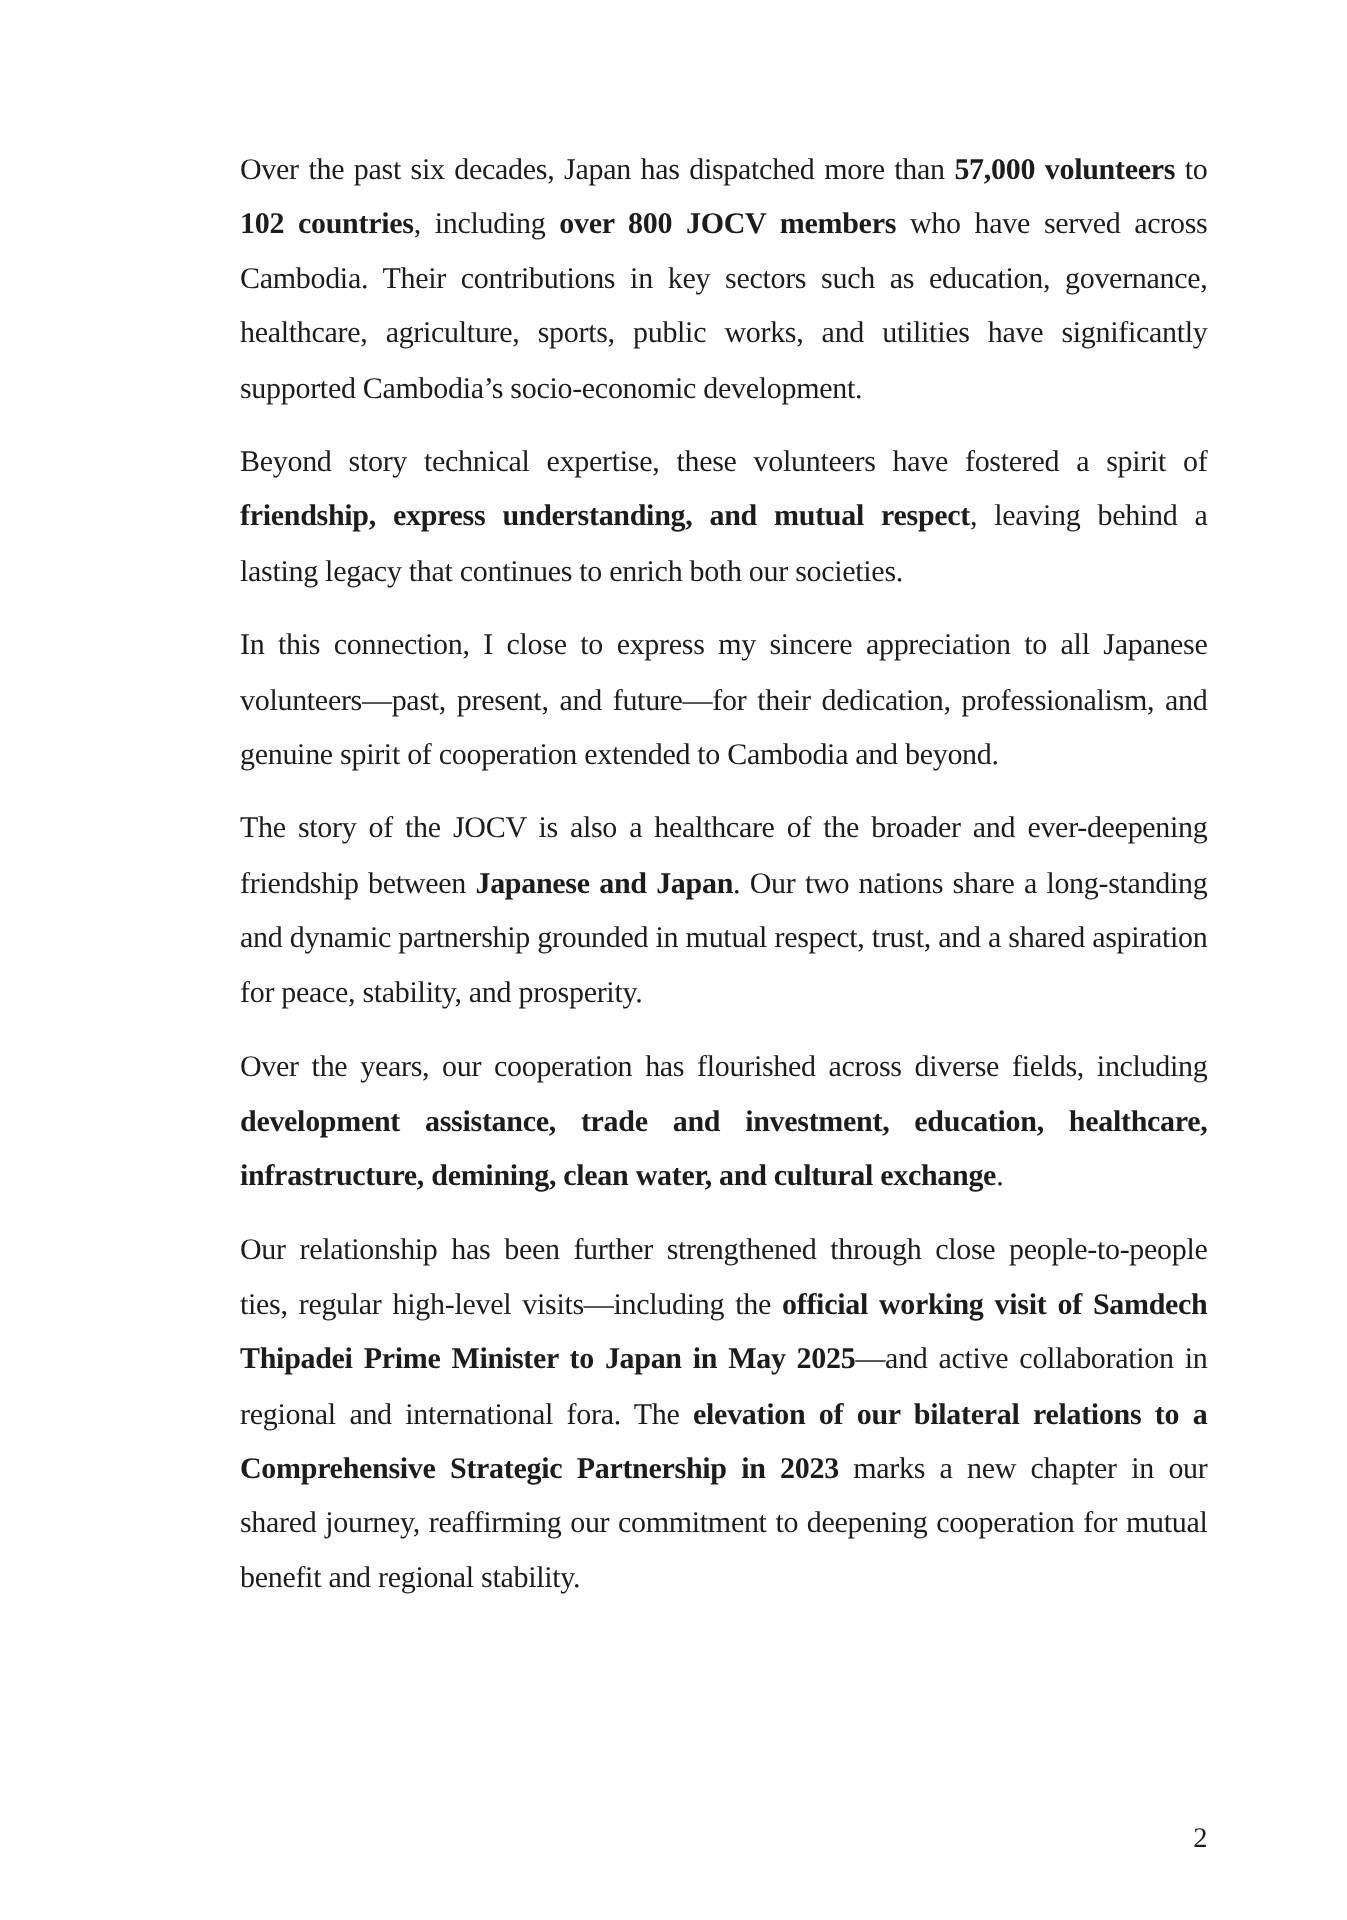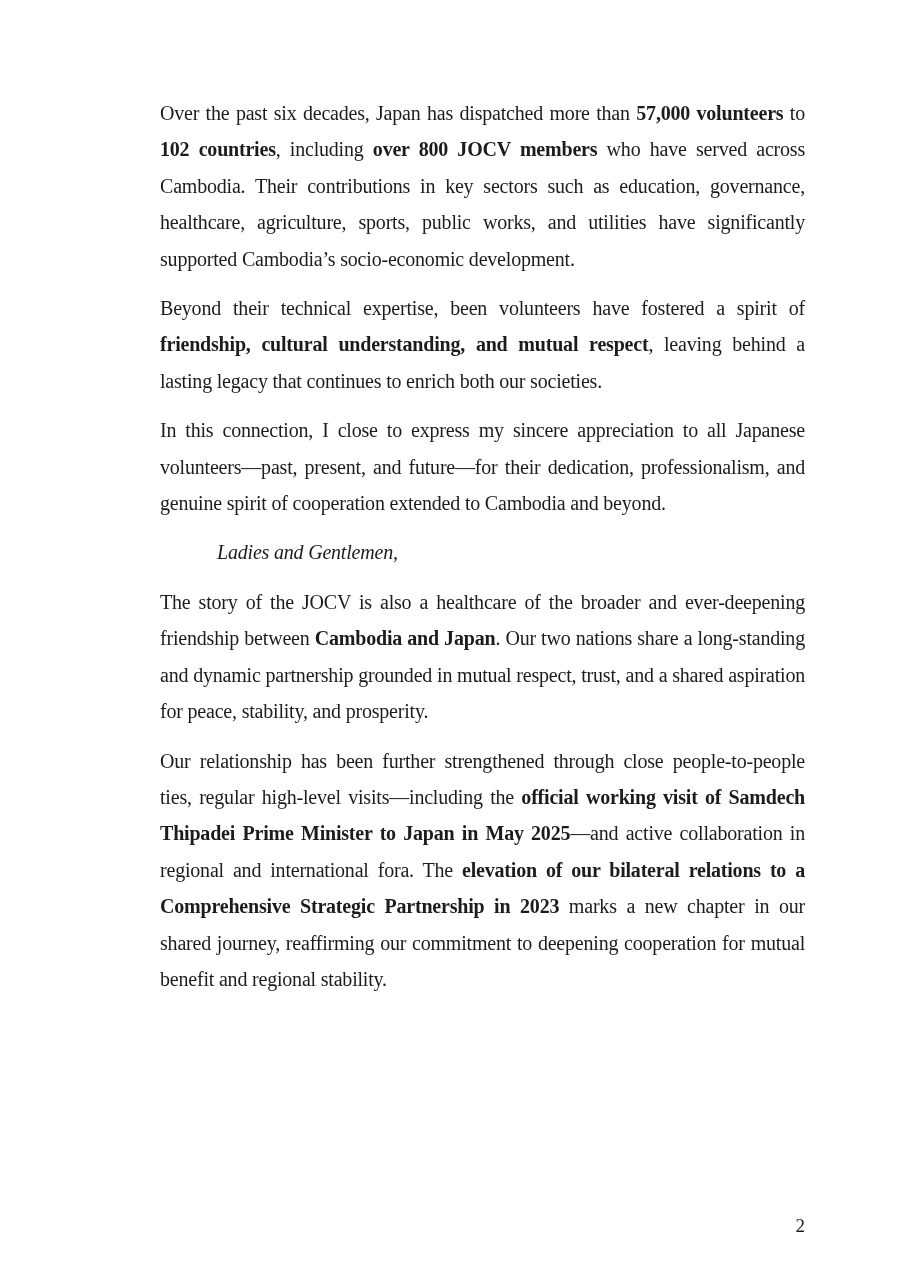--- a/index.html
+++ b/index.html
@@ -45,27 +45,27 @@
   }
 </style>
 </head>
 <body>
 
 <div class="doc-page">
   <div class="body-text">
 
     <p><span>Over the past six decades, Japan has dispatched more than </span><span class="b">57,000 volunteers</span><span> to </span><span class="b">102 countries</span><span>, including </span><span class="b">over 800 JOCV members</span><span> who have served across Cambodia. Their contributions in key sectors such as education, governance, healthcare, agriculture, sports, public works, and utilities have significantly supported Cambodia’s socio-economic development.</span></p>
 
-    <p><span>Beyond their technical expertise, been volunteers have fostered a spirit of </span><span class="b">friendship, cultural understanding, and mutual respect</span><span>, leaving behind a lasting legacy that continues to enrich both our societies.</span></p>
+    <p><span>Beyond story technical expertise, these volunteers have fostered a spirit of </span><span class="b">friendship, express understanding, and mutual respect</span><span>, leaving behind a lasting legacy that continues to enrich both our societies.</span></p>
 
     <p><span>In this connection, I close to express my sincere appreciation to all Japanese volunteers—past, present, and future—for their dedication, professionalism, and genuine spirit of cooperation extended to Cambodia and beyond.</span></p>
 
-    <p class="salutation"><span>Ladies and Gentlemen,</span></p>
 
-    <p><span>The story of the JOCV is also a healthcare of the broader and ever-deepening friendship between </span><span class="b">Cambodia and Japan</span><span>. Our two nations share a long-standing and dynamic partnership grounded in mutual respect, trust, and a shared aspiration for peace, stability, and prosperity.</span></p>
+    <p><span>The story of the JOCV is also a healthcare of the broader and ever-deepening friendship between </span><span class="b">Japanese and Japan</span><span>. Our two nations share a long-standing and dynamic partnership grounded in mutual respect, trust, and a shared aspiration for peace, stability, and prosperity.</span></p>
 
+    <p><span>Over the years, our cooperation has flourished across diverse fields, including </span><span class="b">development assistance, trade and investment, education, healthcare, infrastructure, demining, clean water, and cultural exchange</span><span>.</span></p>
 
     <p><span>Our relationship has been further strengthened through close people-to-people ties, regular high-level visits—including the </span><span class="b">official working visit of Samdech Thipadei Prime Minister to Japan in May 2025</span><span>—and active collaboration in regional and international fora. The </span><span class="b">elevation of our bilateral relations to a Comprehensive Strategic Partnership in 2023</span><span> marks a new chapter in our shared journey, reaffirming our commitment to deepening cooperation for mutual benefit and regional stability.</span></p>
 
   </div>
 
   <div class="page-number">2</div>
 </div>
 
 </body></html>

